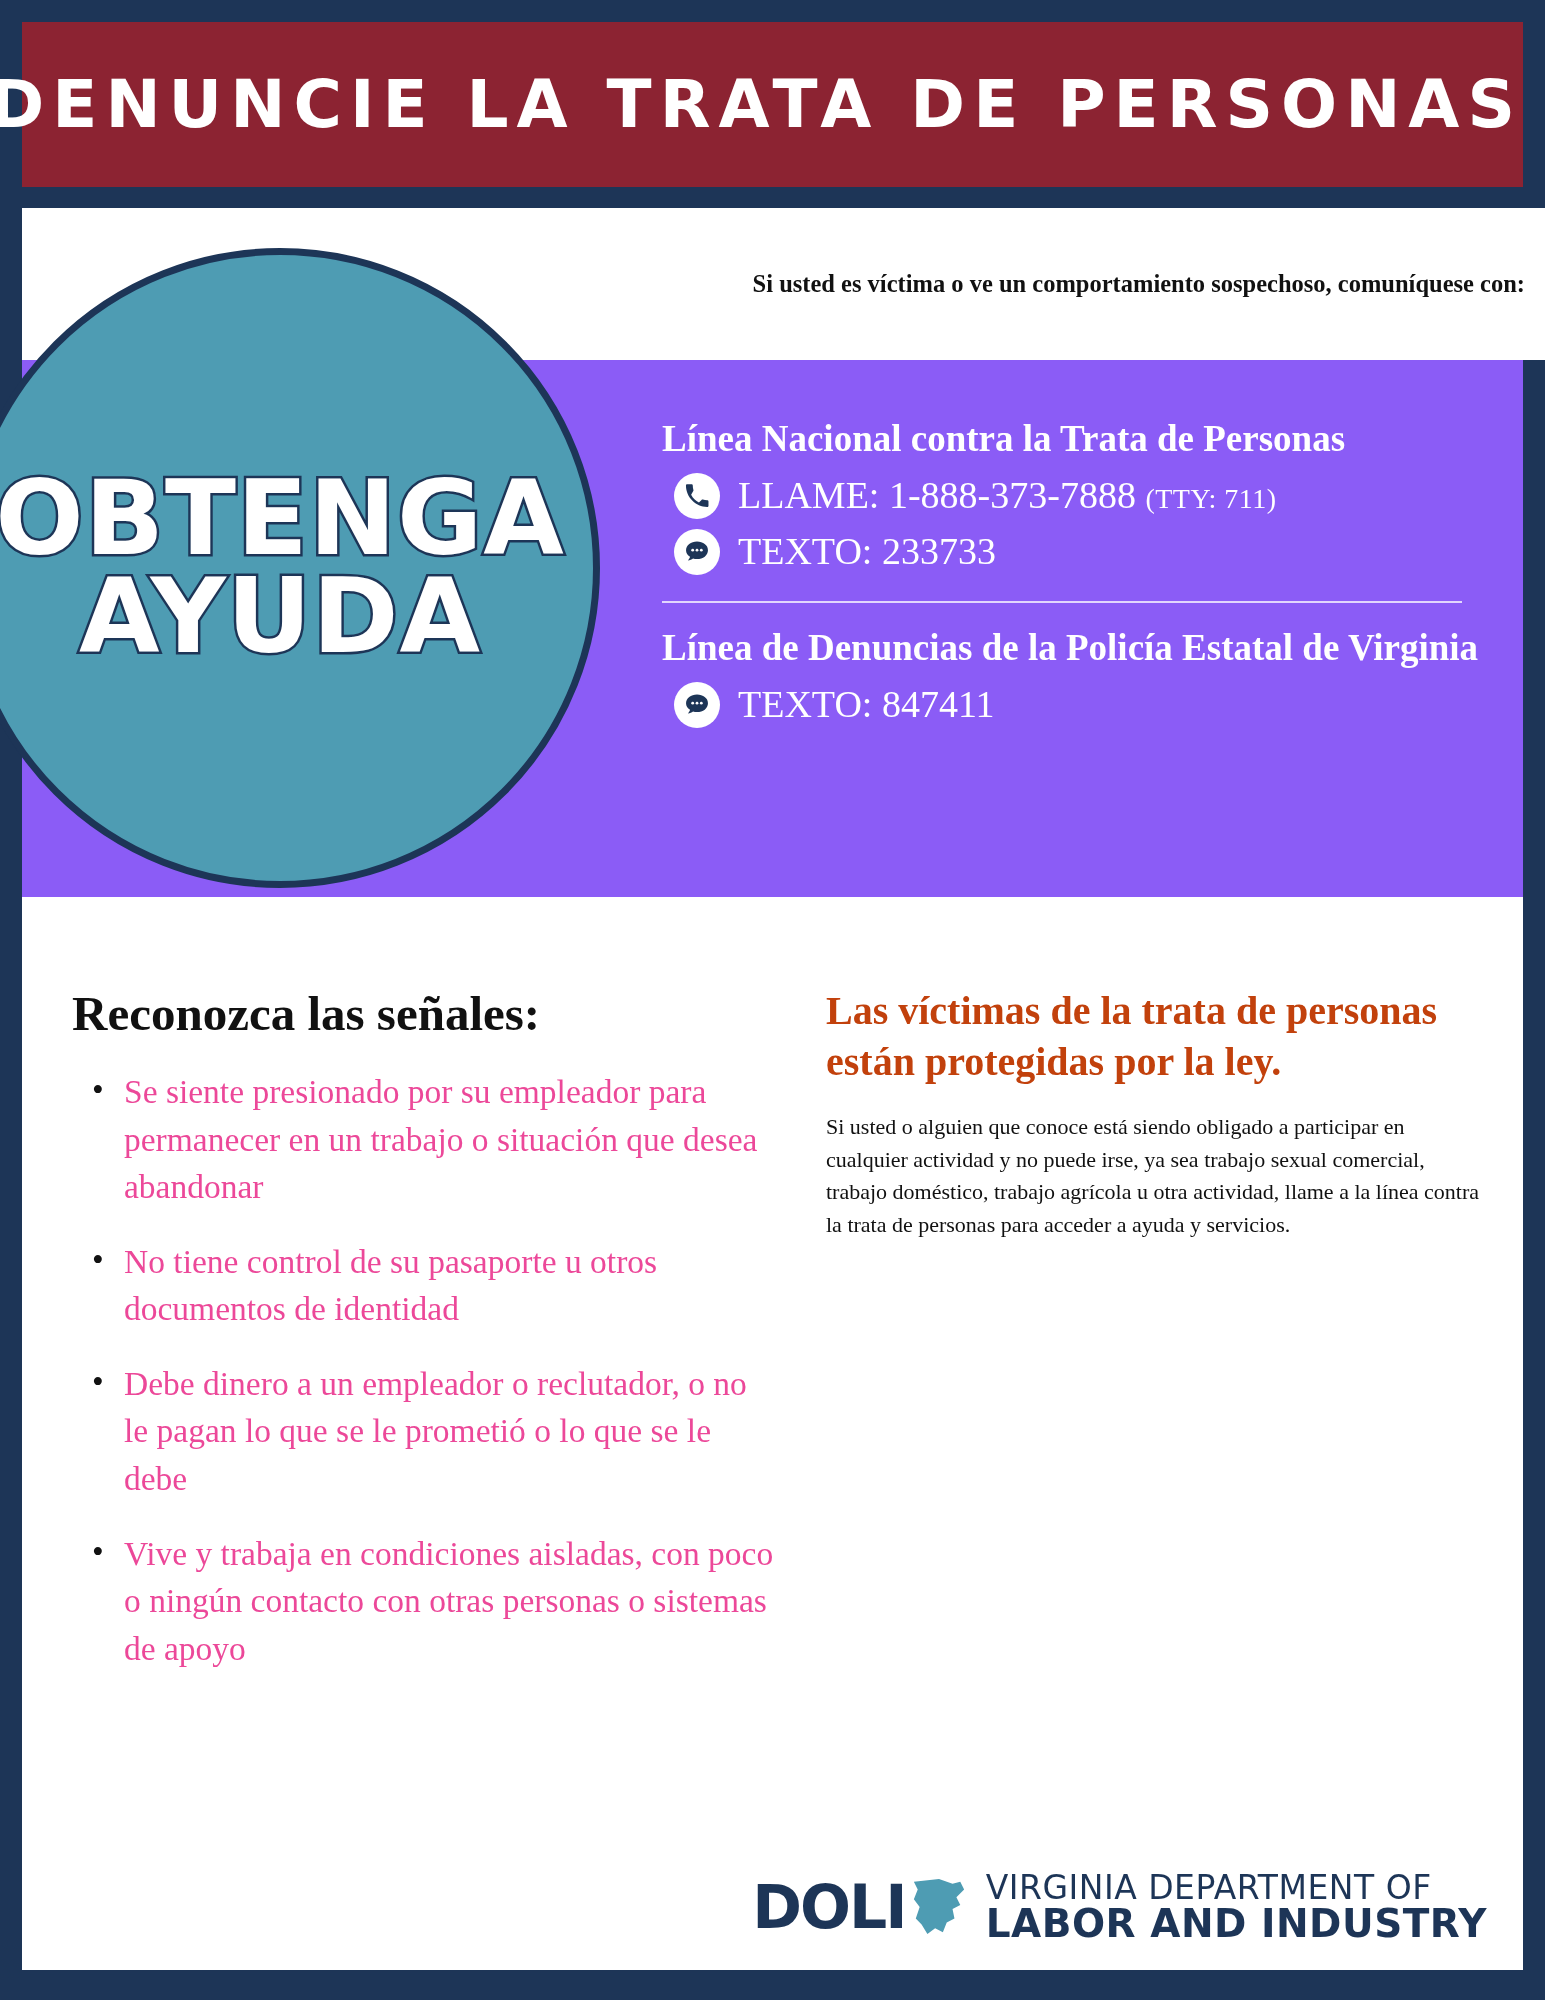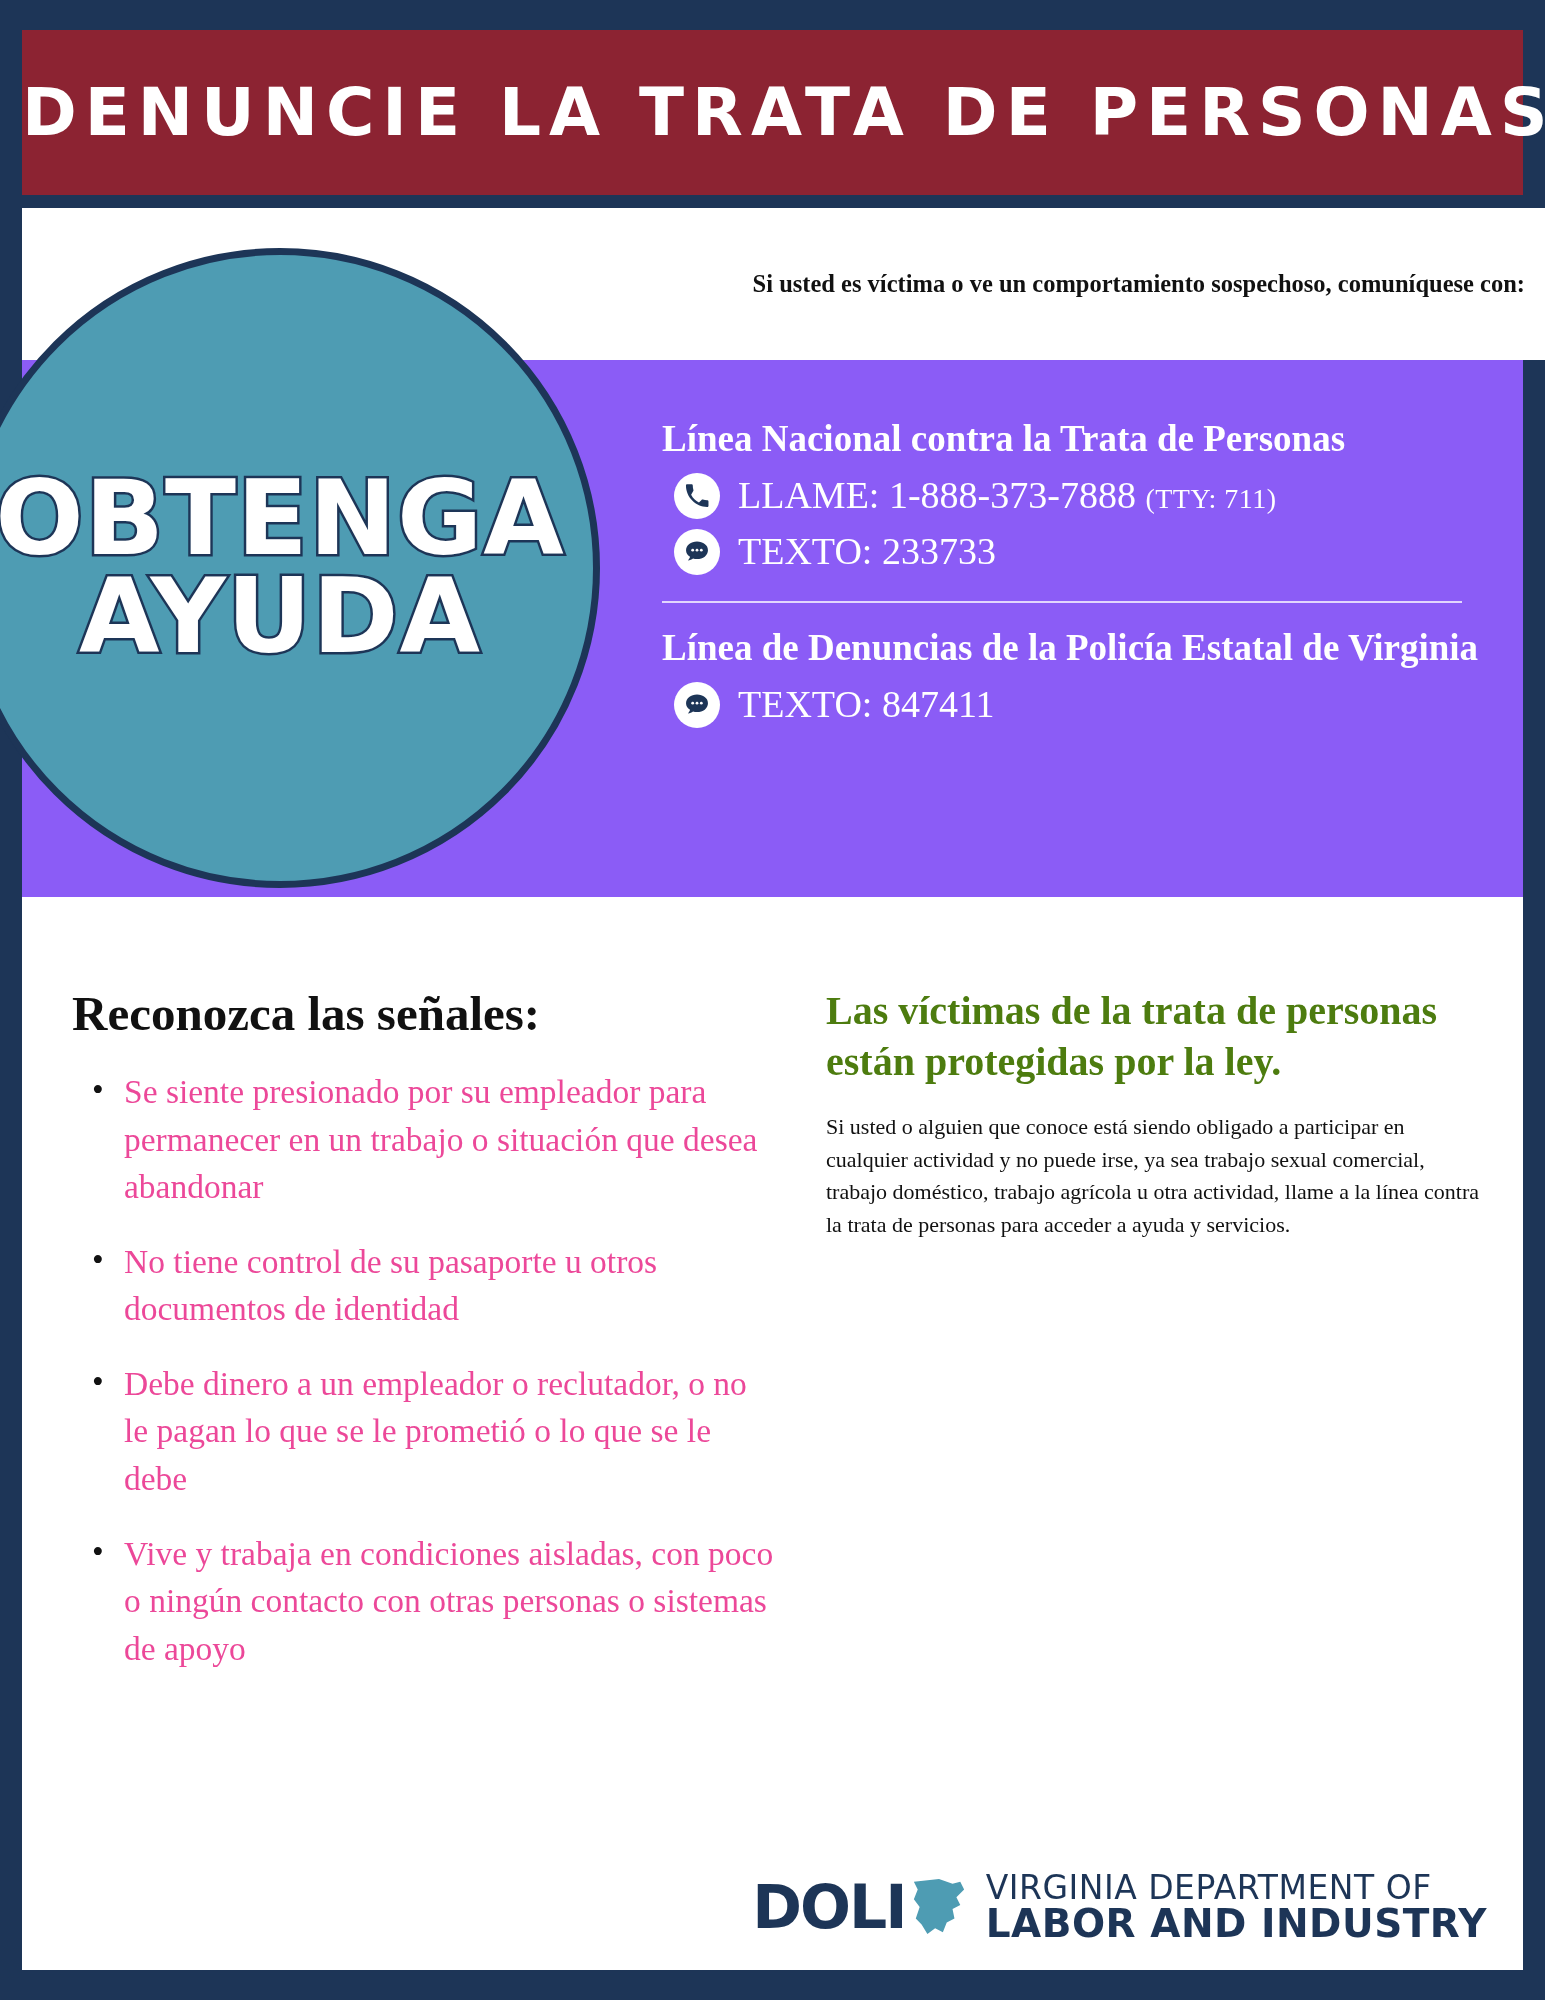--- a/index.html
+++ b/index.html
@@ -21,27 +21,27 @@
     background: #1d3557;
     box-sizing: border-box;
     padding: 22px 22px 22px 22px;
     overflow: hidden;
   }
 
   
   .header-bar {
     position: absolute;
     left: 22px;
-    top: 30px;
+    top: 22px;
     width: 1501px;
     height: 165px;
     background: #8c2332;
     display: flex;
     align-items: center;
-    justify-content: flex-start;
+    justify-content: flex-end;
   }
   .header-title {
     color: #ffffff;
     font-family: "DejaVu Sans", sans-serif;
     font-weight: bold;
     font-size: 66px;
     letter-spacing: 8px;
     text-align: center;
     line-height: 1;
     white-space: nowrap;
@@ -204,21 +204,21 @@
     top: -2px;
     font-size: 33.5px;
     color: #111111;
   }
 
   .law-title {
     font-family: "Liberation Serif", serif;
     font-weight: bold;
     font-size: 40px;
     line-height: 1.28;
-    color: #4d7c0f;
+    color: #c2410c;
     margin: 0 0 24px 0;
   }
   .law-body {
     font-family: "Liberation Serif", serif;
     font-size: 22px;
     line-height: 1.48;
     color: #111111;
     margin: 0;
   }
 

